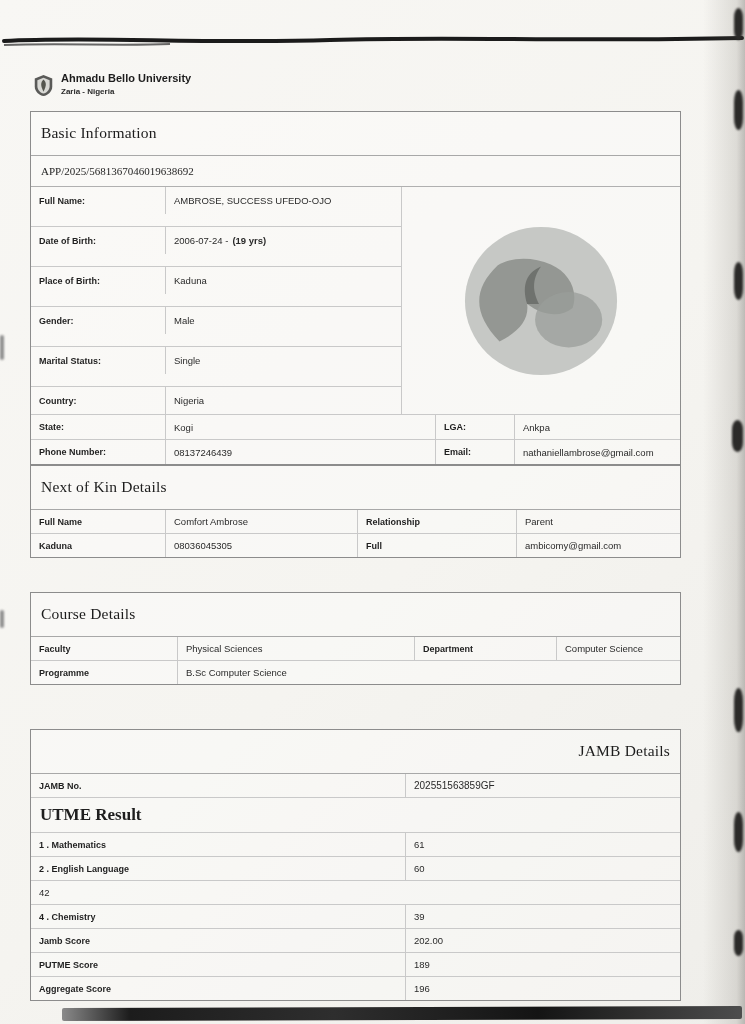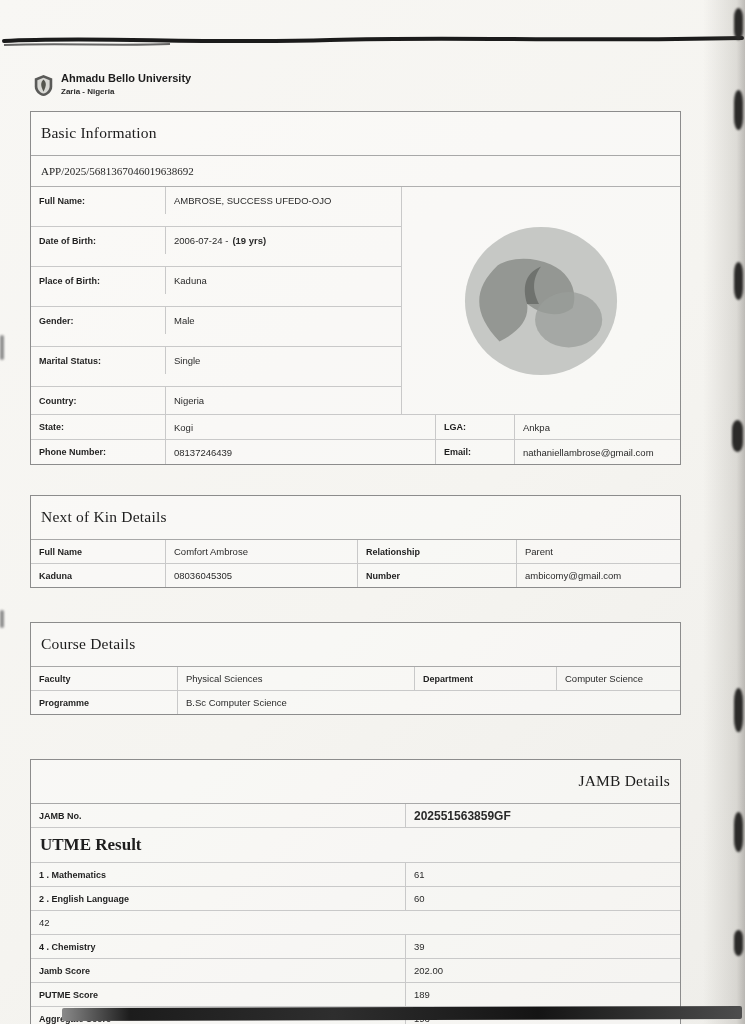--- a/index.html
+++ b/index.html
@@ -20,21 +20,21 @@
   .content{position:absolute;left:30px;top:72px;width:651px;}
 
   .hdr{display:flex;align-items:flex-end;margin-bottom:14px;margin-left:3px;}
   .logo{margin-right:7px;margin-top:1px;}
   .uni-name{font-size:11px;font-weight:700;color:#1d1d1d;line-height:13px;}
   .uni-loc{font-size:8px;font-weight:700;color:#2a2a2a;line-height:10px;margin-top:2px;}
 
   .box{border:1px solid #8c8c8c;background:rgba(255,255,255,0.35);}
   .sec-head{font-family:"Liberation Serif", serif;font-weight:400;font-size:15.5px;color:#1c1c1c;
     padding:12px 10px 13px 10px;border-bottom:1px solid #a8a8a8;letter-spacing:0.2px;}
-  .box-nok{margin-top:30px;}
+  .box-nok{}
   .box-crs{margin-top:34px;}
   .box-jmb{margin-top:44px;text-align:right;}
   .box-basic{margin-top:2px;}
 
   .app-row{font-family:"Liberation Serif", serif;font-size:11px;color:#1e1e1e;
     padding:9px 10px;border-bottom:1px solid #b0b0b0;}
 
   .cell{display:flex;align-items:center;padding:0 8px;font-size:9.5px;color:#2a2a2a;overflow:hidden;white-space:nowrap;}
   .lab{font-weight:700;font-size:9px;color:#1f1f1f;}
 
@@ -64,21 +64,21 @@
   .crs-l1{width:130px;border-right:1px solid #c9c9c9;}
   .crs-v1{width:220px;border-right:1px solid #c9c9c9;}
   .crs-l2{width:125px;border-right:1px solid #c9c9c9;}
   .crs-v2{flex:1;}
   .crs-vspan{flex:1;}
 
   .jmb-row{display:flex;height:23px;}
   .jmb-row + .jmb-row, .utme-row + .jmb-row, .jmb-row + .utme-row{border-top:1px solid #c9c9c9;}
   .jmb-l{width:358px;border-right:1px solid #c9c9c9;}
   .jmb-v{flex:1;}
-  .jmb-v-bold{font-weight:700;font-size:12px;}
+  .jmb-v-bold{font-weight:400;font-size:10px;}
   .utme-row{display:flex;align-items:center;height:26px;padding:4px 9px;
     font-family:"Liberation Serif", serif;font-size:17px;color:#1e1e1e;font-weight:bold;}
 </style>
 </head>
 <body>
 
 <div class="page">
 
   <svg class="art-topline" width="745" height="16" viewBox="0 0 745 16">
     <path d="M4 9 C 90 4, 200 12, 330 8 S 560 10, 742 6" fill="none" stroke="#1b1b1b" stroke-width="4" stroke-linecap="round"></path>
@@ -161,21 +161,21 @@
       <div class="sec-head">Next of Kin Details</div>
       <div class="nok-row">
         <div class="cell nok-l1 lab">Full Name</div>
         <div class="cell nok-v1">Comfort Ambrose</div>
         <div class="cell nok-l2 lab">Relationship</div>
         <div class="cell nok-v2">Parent</div>
       </div>
       <div class="nok-row">
         <div class="cell nok-l1 lab">Kaduna</div>
         <div class="cell nok-v1">08036045305</div>
-        <div class="cell nok-l2 lab">Number</div>
+        <div class="cell nok-l2 lab">Full</div>
         <div class="cell nok-v2">ambicomy@gmail.com</div>
       </div>
     </div>
 
     <div class="box box-crs">
       <div class="sec-head">Course Details</div>
       <div class="crs-row">
         <div class="cell crs-l1 lab">Faculty</div>
         <div class="cell crs-v1">Physical Sciences</div>
         <div class="cell crs-l2 lab">Department</div>

